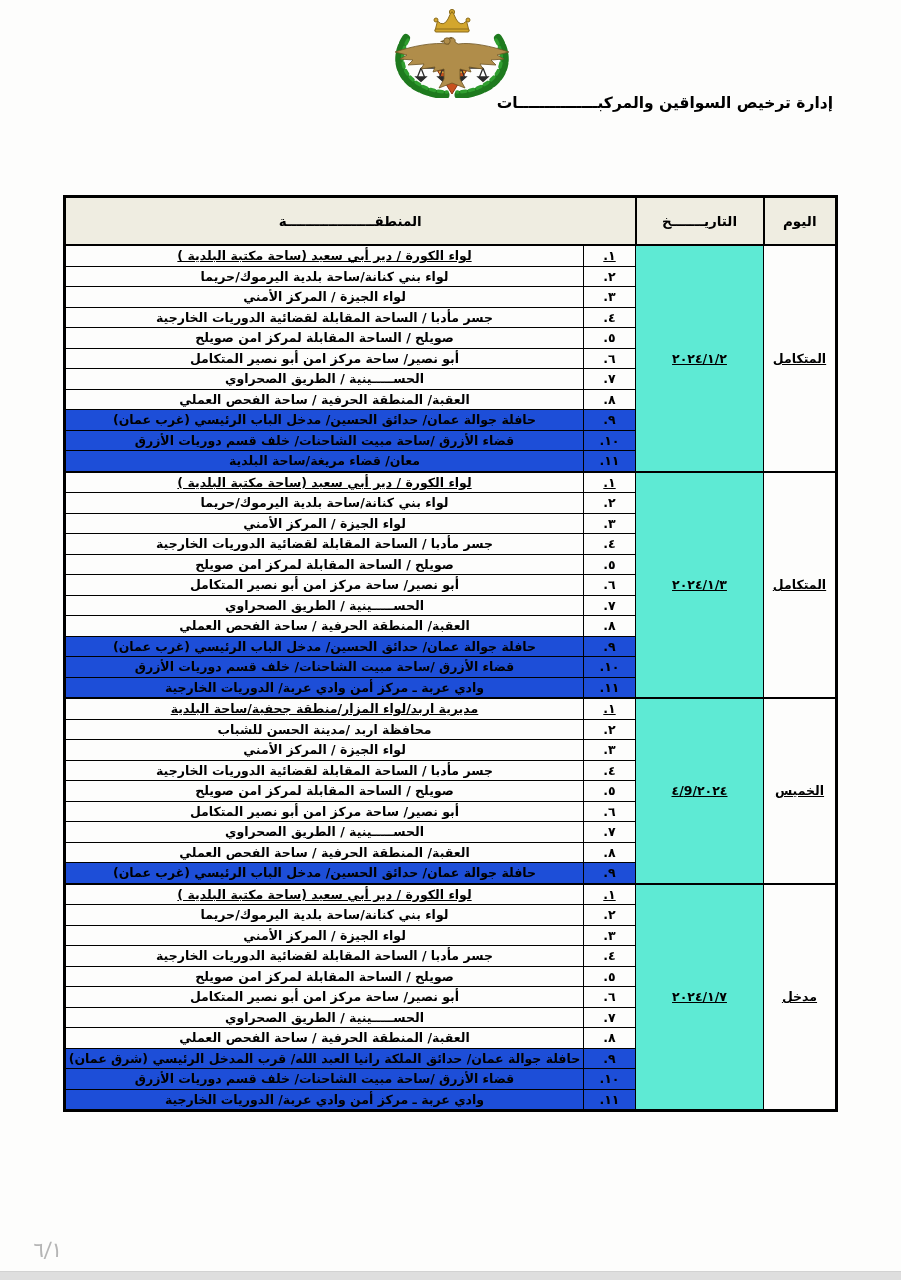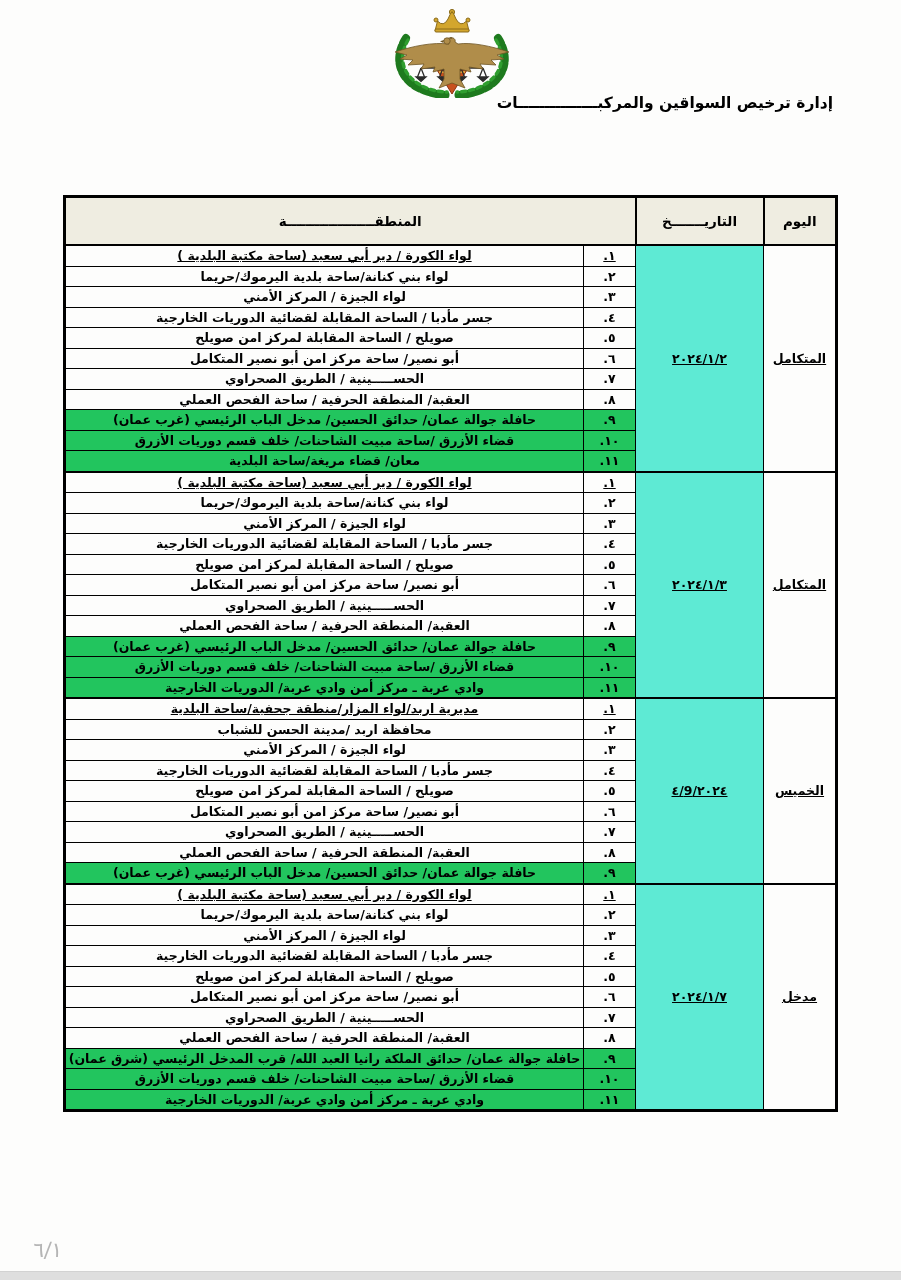--- a/index.html
+++ b/index.html
@@ -30,21 +30,21 @@
   table.sched td{
     border:1px solid #000;height:19.5px;padding:0 2px;
     text-align:center;vertical-align:middle;font-weight:bold;font-size:12.5px;
     white-space:nowrap;overflow:hidden;
   }
   td.region-cell{border-right:1.5px solid #000;}
   td.num-cell{border-right:2.5px solid #000;border-left:1.5px solid #000;direction:ltr;font-size:12px;}
   td.date-cell{border-right:2.5px solid #000;border-left:2.5px solid #000;font-size:13px;background:#5eead4;}
   td.day-cell{border-left:2.5px solid #000;font-size:14px;background:#fdfdfc;}
   tr.block-start td{border-top:2.5px solid #000;text-decoration:underline;}
-  td.hl{background:#22c55e;}
+  td.hl{background:#1d4ed8;}
 
   .pageno{
     position:absolute;left:33px;top:1238px;
     color:#b5b5b5;font-size:21px;direction:ltr;font-weight:normal;
     transform:skewX(-4deg);
   }
   .bottom-strip{
     position:absolute;left:0;top:1271px;width:901px;height:9px;
     background:#dedede;border-top:1px solid #d2d2d2;
   }

